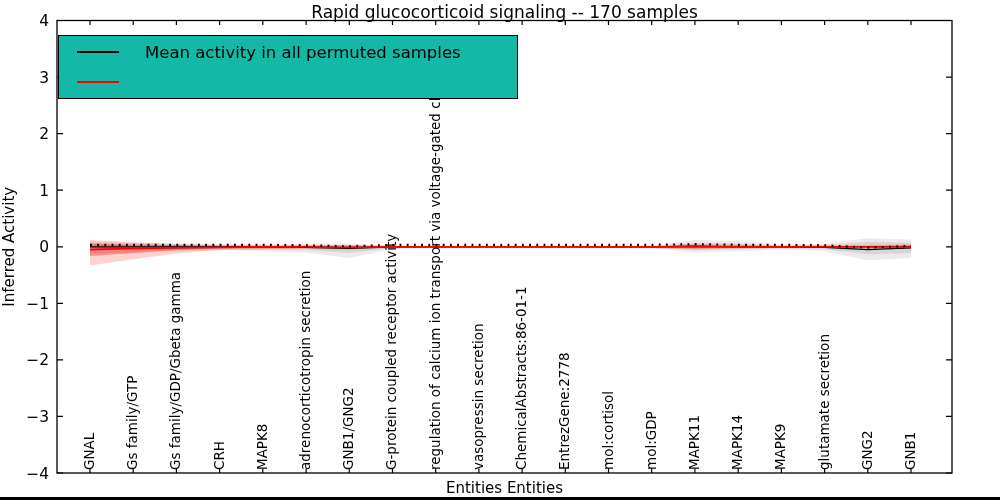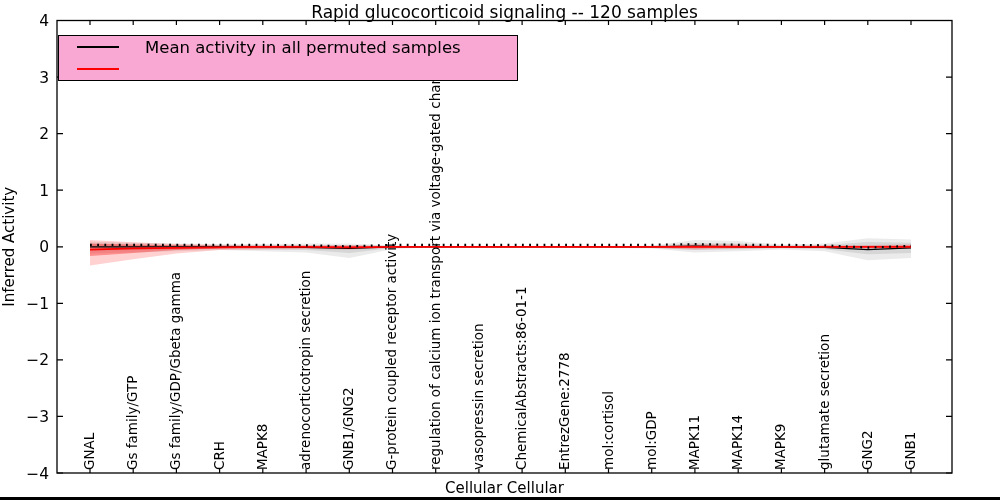--- a/index.html
+++ b/index.html
@@ -6,39 +6,39 @@
   #figure{
     position:relative;width:1000px;height:500px;background:#ffffff;
     font-family:"DejaVu Sans","Liberation Sans",sans-serif;overflow:hidden;
   }
   #chart-title{
     position:absolute;left:57px;top:2px;width:895px;text-align:center;
     font-size:17px;color:#000;z-index:1;white-space:nowrap;
   }
   #plot-svg{position:absolute;left:0;top:0;z-index:2;}
   #legend{
-    position:absolute;left:58px;top:35px;width:460px;height:46px;
-    border:1.6px solid #000;background:#f9a8d4;z-index:3;box-sizing:border-box;
+    position:absolute;left:58px;top:35px;width:460px;height:64px;
+    border:1.6px solid #000;background:#14b8a6;z-index:3;box-sizing:border-box;
     display:flex;flex-direction:column;justify-content:space-evenly;
   }
   .legend-row{display:flex;align-items:center;height:26px;}
   .legend-swatch{width:42px;height:0;border-top-width:2px;border-top-style:solid;margin-left:18px;flex:none;}
   .legend-label{margin-left:26px;font-size:16.5px;color:#000;white-space:nowrap;}
   #x-axis-label{
     position:absolute;left:57px;top:479px;width:895px;text-align:center;
     font-size:15px;color:#000;z-index:1;
   }
   #bottom-edge{position:absolute;left:0;top:497px;width:1000px;height:3px;background:#000;z-index:4;}
 </style>
 </head>
 <body>
 
 <div id="figure">
 
-  <div id="chart-title">Rapid glucocorticoid signaling -- 120 samples</div>
+  <div id="chart-title">Rapid glucocorticoid signaling -- 170 samples</div>
 
   <svg id="plot-svg" width="1000" height="500">
       <path d="M90.0 241.7 L133.2 242.8 L176.4 243.4 L219.6 243.9 L262.8 243.9 L306.1 243.4 L349.3 243.4 L392.5 245.6 L435.7 246.2 L478.9 246.2 L522.1 246.2 L565.3 246.2 L608.5 246.2 L651.7 245.6 L694.9 240.0 L738.2 241.1 L781.4 244.5 L824.6 243.4 L867.8 238.3 L911.0 239.4 L911.0 258.1 L867.8 260.3 L824.6 251.3 L781.4 249.6 L738.2 251.3 L694.9 252.4 L651.7 248.4 L608.5 247.9 L565.3 247.3 L522.1 247.3 L478.9 247.3 L435.7 247.3 L392.5 249.0 L349.3 258.1 L306.1 252.4 L262.8 251.3 L219.6 250.1 L176.4 251.3 L133.2 252.4 L90.0 253.5 Z" fill="#808080" fill-opacity="0.16" stroke="none"></path>
       <path d="M90.0 244.0 L133.2 244.6 L176.4 244.9 L219.6 245.2 L262.8 245.2 L306.1 244.9 L349.3 244.9 L392.5 246.1 L435.7 246.4 L478.9 246.4 L522.1 246.4 L565.3 246.4 L608.5 246.4 L651.7 246.1 L694.9 243.0 L738.2 243.6 L781.4 245.5 L824.6 244.9 L867.8 242.1 L911.0 242.7 L911.0 253.0 L867.8 254.2 L824.6 249.2 L781.4 248.3 L738.2 249.2 L694.9 249.9 L651.7 247.7 L608.5 247.4 L565.3 247.1 L522.1 247.1 L478.9 247.1 L435.7 247.1 L392.5 248.0 L349.3 253.0 L306.1 249.9 L262.8 249.2 L219.6 248.6 L176.4 249.2 L133.2 249.9 L90.0 250.5 Z" fill="#808080" fill-opacity="0.2" stroke="none"></path>
       <path d="M90.0 240.0 L133.2 242.2 L176.4 243.9 L219.6 245.1 L262.8 245.6 L306.1 245.6 L349.3 245.1 L392.5 246.2 L435.7 246.2 L478.9 246.2 L522.1 246.2 L565.3 246.2 L608.5 246.2 L651.7 246.2 L694.9 243.9 L738.2 244.5 L781.4 246.2 L824.6 245.6 L867.8 245.1 L911.0 244.5 L911.0 249.0 L867.8 248.4 L824.6 247.9 L781.4 247.9 L738.2 248.4 L694.9 249.6 L651.7 247.9 L608.5 247.3 L565.3 247.3 L522.1 247.3 L478.9 247.3 L435.7 247.3 L392.5 247.9 L349.3 249.6 L306.1 249.0 L262.8 249.6 L219.6 250.1 L176.4 253.5 L133.2 259.2 L90.0 265.4 Z" fill="#ff0000" fill-opacity="0.18" stroke="none"></path>
       <path d="M90.0 243.4 L133.2 244.5 L176.4 245.3 L219.6 245.9 L262.8 246.2 L306.1 246.2 L349.3 245.9 L392.5 246.5 L435.7 246.5 L478.9 246.5 L522.1 246.5 L565.3 246.5 L608.5 246.5 L651.7 246.5 L694.9 245.3 L738.2 245.6 L781.4 246.5 L824.6 246.2 L867.8 245.9 L911.0 245.6 L911.0 247.9 L867.8 247.6 L824.6 247.3 L781.4 247.3 L738.2 247.6 L694.9 248.2 L651.7 247.3 L608.5 247.0 L565.3 247.0 L522.1 247.0 L478.9 247.0 L435.7 247.0 L392.5 247.3 L349.3 248.2 L306.1 247.9 L262.8 248.2 L219.6 248.4 L176.4 250.1 L133.2 253.0 L90.0 256.1 Z" fill="#ff0000" fill-opacity="0.32" stroke="none"></path>
       <path d="M90.0 246.8 L133.2 246.8 L176.4 246.8 L219.6 246.8 L262.8 246.8 L306.1 247.3 L349.3 248.4 L392.5 246.8 L435.7 246.8 L478.9 246.8 L522.1 246.8 L565.3 246.8 L608.5 246.8 L651.7 246.8 L694.9 246.2 L738.2 246.8 L781.4 246.8 L824.6 247.3 L867.8 249.6 L911.0 247.9 " fill="none" stroke="#000000" stroke-width="1.2"></path>
       <path d="M90.0 249.6 L133.2 248.4 L176.4 247.9 L219.6 247.3 L262.8 246.8 L306.1 246.8 L349.3 247.3 L392.5 246.8 L435.7 246.8 L478.9 246.8 L522.1 246.8 L565.3 246.8 L608.5 246.8 L651.7 246.8 L694.9 246.8 L738.2 246.8 L781.4 246.8 L824.6 246.8 L867.8 246.8 L911.0 246.8 " fill="none" stroke="#ff0000" stroke-width="1.8"></path>
       <path d="M90.0 244.8 L133.2 244.8 L176.4 244.8 L219.6 244.8 L262.8 244.8 L306.1 245.3 L349.3 246.4 L392.5 244.8 L435.7 244.8 L478.9 244.8 L522.1 244.8 L565.3 244.8 L608.5 244.8 L651.7 244.8 L694.9 244.2 L738.2 244.8 L781.4 244.8 L824.6 245.3 L867.8 247.6 L911.0 245.9 " fill="none" stroke="#000000" stroke-width="2.2" stroke-dasharray="1.8 5.4"></path>
       <rect x="57" y="20.5" width="895" height="452.5" fill="none" stroke="#000" stroke-width="1.3"></rect>
@@ -78,15 +78,15 @@
   <div id="legend">
     <div class="legend-row">
       <span class="legend-swatch" id="swatch-0" style="border-top-color: rgb(0, 0, 0);"></span>
       <span class="legend-label">Mean activity in all permuted samples</span>
     </div>
     <div class="legend-row">
       <span class="legend-swatch" id="swatch-1" style="border-top-color: rgb(255, 0, 0);"></span>
     </div>
   </div>
 
-  <div id="x-axis-label">Cellular Cellular</div>
+  <div id="x-axis-label">Entities Entities</div>
   <div id="bottom-edge"></div>
 </div>
 
 </body></html>

